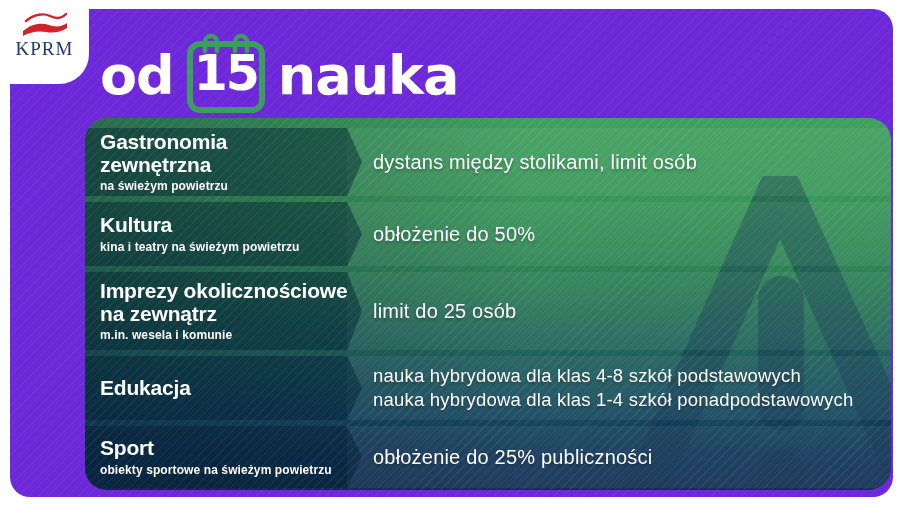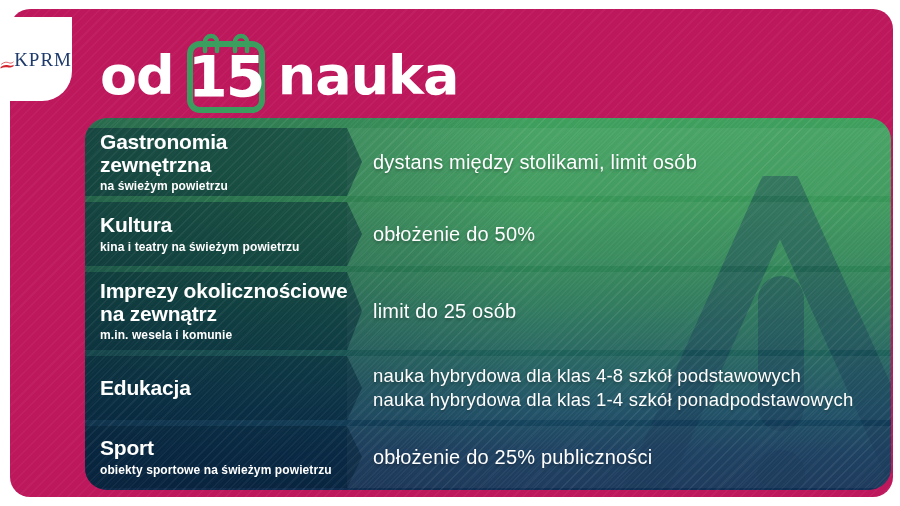--- a/index.html
+++ b/index.html
@@ -1,33 +1,33 @@
 <!DOCTYPE html>
 <html><head>
 <meta charset="utf-8">
 <style>
   html,body{margin:0;padding:0;background:#fff;}
   .page{position:relative;width:900px;height:506px;background:#ffffff;overflow:hidden;
         font-family:"Liberation Sans",sans-serif;}
 
   
   .backdrop{position:absolute;left:10px;top:9px;width:883px;height:488px;
-            background:#be185d;border-radius:20px;overflow:hidden;}
+            background:#6d28d9;border-radius:20px;overflow:hidden;}
   .backdrop::after{content:"";position:absolute;inset:0;pointer-events:none;
             background:repeating-linear-gradient(135deg,rgba(255,255,255,0.03) 0 1.5px,transparent 1.5px 7px);}
 
   
   .header{position:absolute;left:90px;top:18px;height:92px;display:flex;align-items:center;gap:11px;z-index:3;}
   .title-word{font-family:"DejaVu Sans","Liberation Sans",sans-serif;font-weight:bold;
               font-size:54px;color:#ffffff;letter-spacing:-1px;line-height:1;padding-top:6px;}
   .cal{position:relative;width:82px;height:88px;flex:0 0 82px;}
   .cal svg{position:absolute;left:0;top:0;}
   .cal .day{position:absolute;left:0;top:20px;width:82px;text-align:center;
             font-family:"DejaVu Sans","Liberation Sans",sans-serif;font-weight:bold;
-            font-size:57px;color:#fff;letter-spacing:-2px;line-height:1;}
+            font-size:49px;color:#fff;letter-spacing:-2px;line-height:1;}
 
   
   .panel{position:absolute;left:75px;top:109px;width:806px;height:372px;border-radius:22px;overflow:hidden;
          background:linear-gradient(to bottom,#3fa05e 0%,#379457 24%,#2b7e55 44%,#1f635a 62%,#164a5f 78%,#123759 90%,#112f54 100%);}
   .panel::before{content:"";position:absolute;inset:0;z-index:0;
          background:linear-gradient(to right,rgba(8,28,52,0.42),rgba(8,28,52,0.20) 30%,rgba(8,28,52,0) 55%);}
   .panel::after{content:"";position:absolute;inset:0;z-index:2;pointer-events:none;
          background:repeating-linear-gradient(135deg,rgba(255,255,255,0.045) 0 1.5px,transparent 1.5px 6.5px);}
 
   .watermark{position:absolute;left:500px;top:58px;z-index:1;opacity:0.38;}
@@ -42,22 +42,22 @@
             clip-path:polygon(0 0,262px 0,277px 50%,262px 100%,0 100%);}
   .row-right{flex:1;background:rgba(255,255,255,0.06);box-sizing:border-box;padding-left:26px;
              display:flex;flex-direction:column;justify-content:center;}
 
   .rt{font-weight:bold;font-size:21px;line-height:1.06;color:#fff;letter-spacing:-0.2px;}
   .rs{font-weight:bold;font-size:12px;color:#fff;margin-top:3px;letter-spacing:0.1px;}
   .dl{font-size:20px;color:#fff;text-shadow:0 2px 3px rgba(0,0,0,0.28);letter-spacing:0.2px;}
   .r4 .dl{font-size:18.5px;line-height:1.32;}
 
   
-  .logo{position:absolute;left:0;top:0;width:72px;height:84px;background:#ffffff;
-        border-radius:0 0 30px 0;z-index:5;display:flex;flex-direction:row;align-items:center;margin-top:17px;}
+  .logo{position:absolute;left:0;top:0;width:89px;height:84px;background:#ffffff;
+        border-radius:0 0 30px 0;z-index:5;display:flex;flex-direction:column;align-items:center;}
   .logo .flag{margin-top:11px;}
   .logo .org{font-family:"Liberation Serif",serif;font-size:19px;color:#1e3a6a;
              letter-spacing:1px;margin-top:1px;}
 </style>
 </head>
 <body>
 
 <div class="page">
 
   <div class="backdrop">

